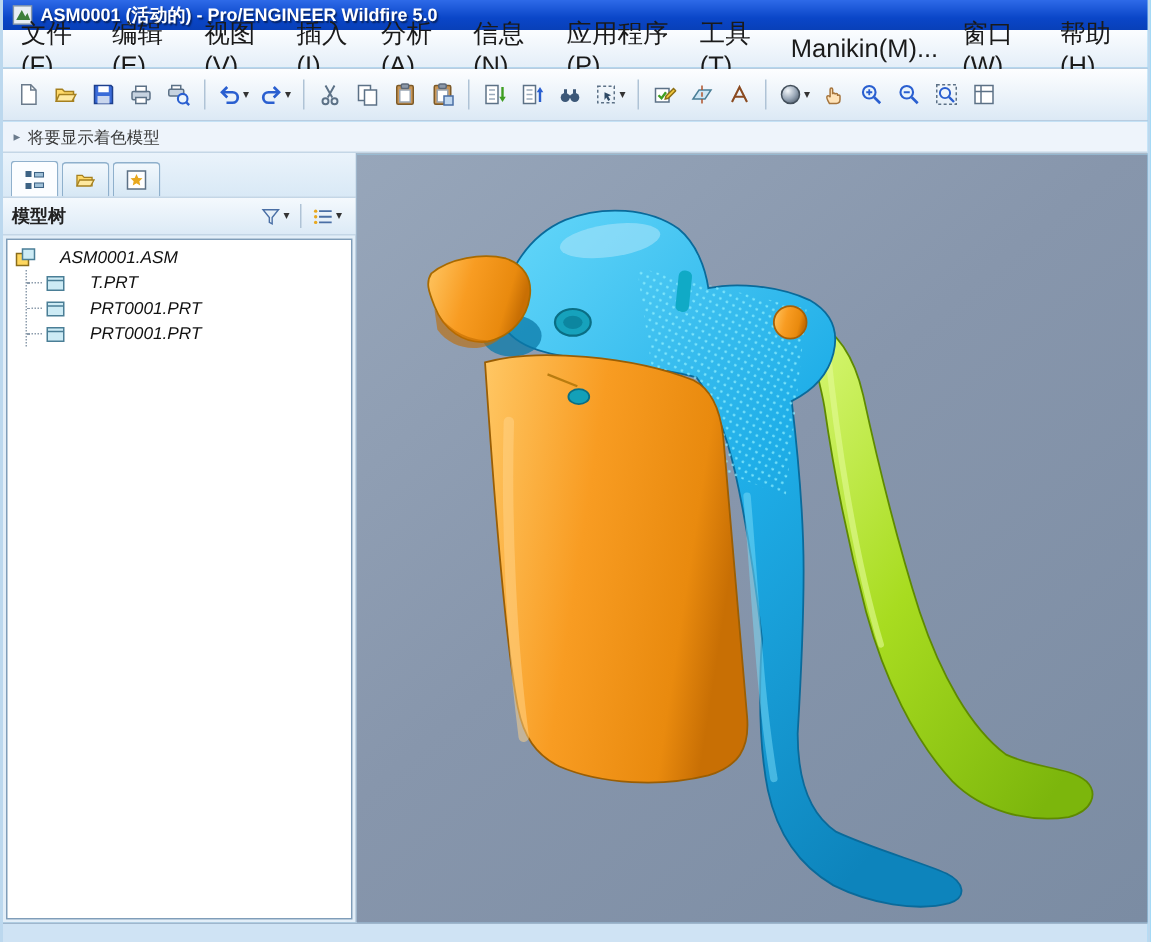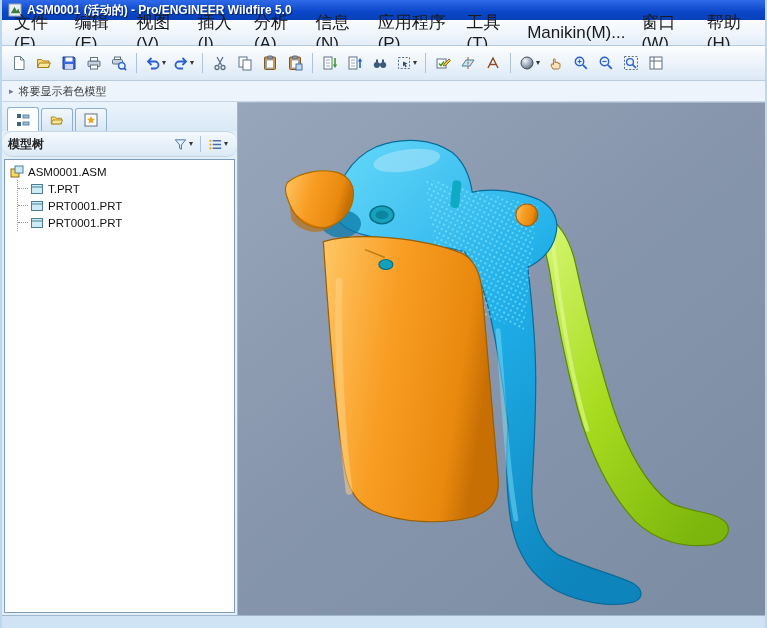--- a/index.html
+++ b/index.html
@@ -19,26 +19,26 @@
   .sep{width:1px;height:20px;background:#AFC3D6;margin:0 4px;flex:0 0 1px;}
   
   .msgbar{height:20px;flex:0 0 20px;background:#EEF4FB;border-bottom:1px solid #C4D6E6;display:flex;align-items:center;gap:5px;padding:0 7px;font-size:11px;color:#3A3A3A;}
   .msg-bullet{color:#6B7B8C;font-size:9px;}
   
   .content{flex:1;display:flex;min-height:0;}
   .sidebar{flex:0 0 235px;width:235px;background:#E2EEF8;border-right:1px solid #9FB6CC;display:flex;flex-direction:column;min-height:0;}
   .tabstrip{height:26px;flex:0 0 26px;display:flex;align-items:flex-end;gap:2px;padding:3px 0 0 5px;background:linear-gradient(#EAF3FB,#D9E9F6);}
   .tab{width:30px;height:22px;display:flex;align-items:center;justify-content:center;border:1px solid #8FB0CC;border-bottom:none;border-radius:3px 3px 0 0;background:linear-gradient(#F2F8FD,#D6E7F4);}
   .tab.active{background:#FBFDFF;height:23px;}
-  .tree-header{height:24px;flex:0 0 24px;display:flex;align-items:center;padding:0 6px;background:linear-gradient(#F4F9FD,#DCEAF6);border-top:1px solid #C4D6E6;border-bottom:1px solid #C4D6E6;border-radius:10px;}
+  .tree-header{height:24px;flex:0 0 24px;display:flex;align-items:center;padding:0 6px;background:linear-gradient(#F4F9FD,#DCEAF6);border-top:1px solid #C4D6E6;border-bottom:1px solid #C4D6E6;}
   .tree-title{font-size:12px;font-weight:bold;color:#222;flex:1;}
   .hdr-btn{display:flex;align-items:center;border:1px solid transparent;border-radius:2px;background:transparent;padding:1px 2px;}
   .hdr-sep{width:1px;height:16px;background:#AFC3D6;margin:0 4px;}
   .treebox{flex:1;margin:2px;border:1px solid #7F9DB9;background:#fff;overflow:auto;padding:3px 2px;font-size:11.5px;color:#111;}
-  .tree-row{display:flex;align-items:center;gap:4px;height:17px;padding-left:3px;white-space:nowrap;}
+  .tree-row{display:flex;align-items:center;gap:16px;height:17px;padding-left:3px;white-space:nowrap;font-style:italic;}
   .tree-children{margin-left:10px;border-left:1px dotted #8C9CAC;padding-left:0;}
   .tree-children .tree-row{position:relative;padding-left:12px;align-items:center;}
   .tree-children .tree-row::before{content:"";position:absolute;left:0;top:8px;width:10px;border-top:1px dotted #8C9CAC;}
   
   .viewport{flex:1;position:relative;min-width:0;background:linear-gradient(140deg,#97A6BA 0%,#8796AC 45%,#7B8CA3 100%);border-top:1px solid #A8B8C8;}
   .viewport svg.model{position:absolute;inset:0;width:100%;height:100%;}
   
   .statusbar{height:12px;flex:0 0 12px;background:#CFE3F4;border-top:1px solid #9FB6CC;}
   .ic{display:block;}
 </style>

